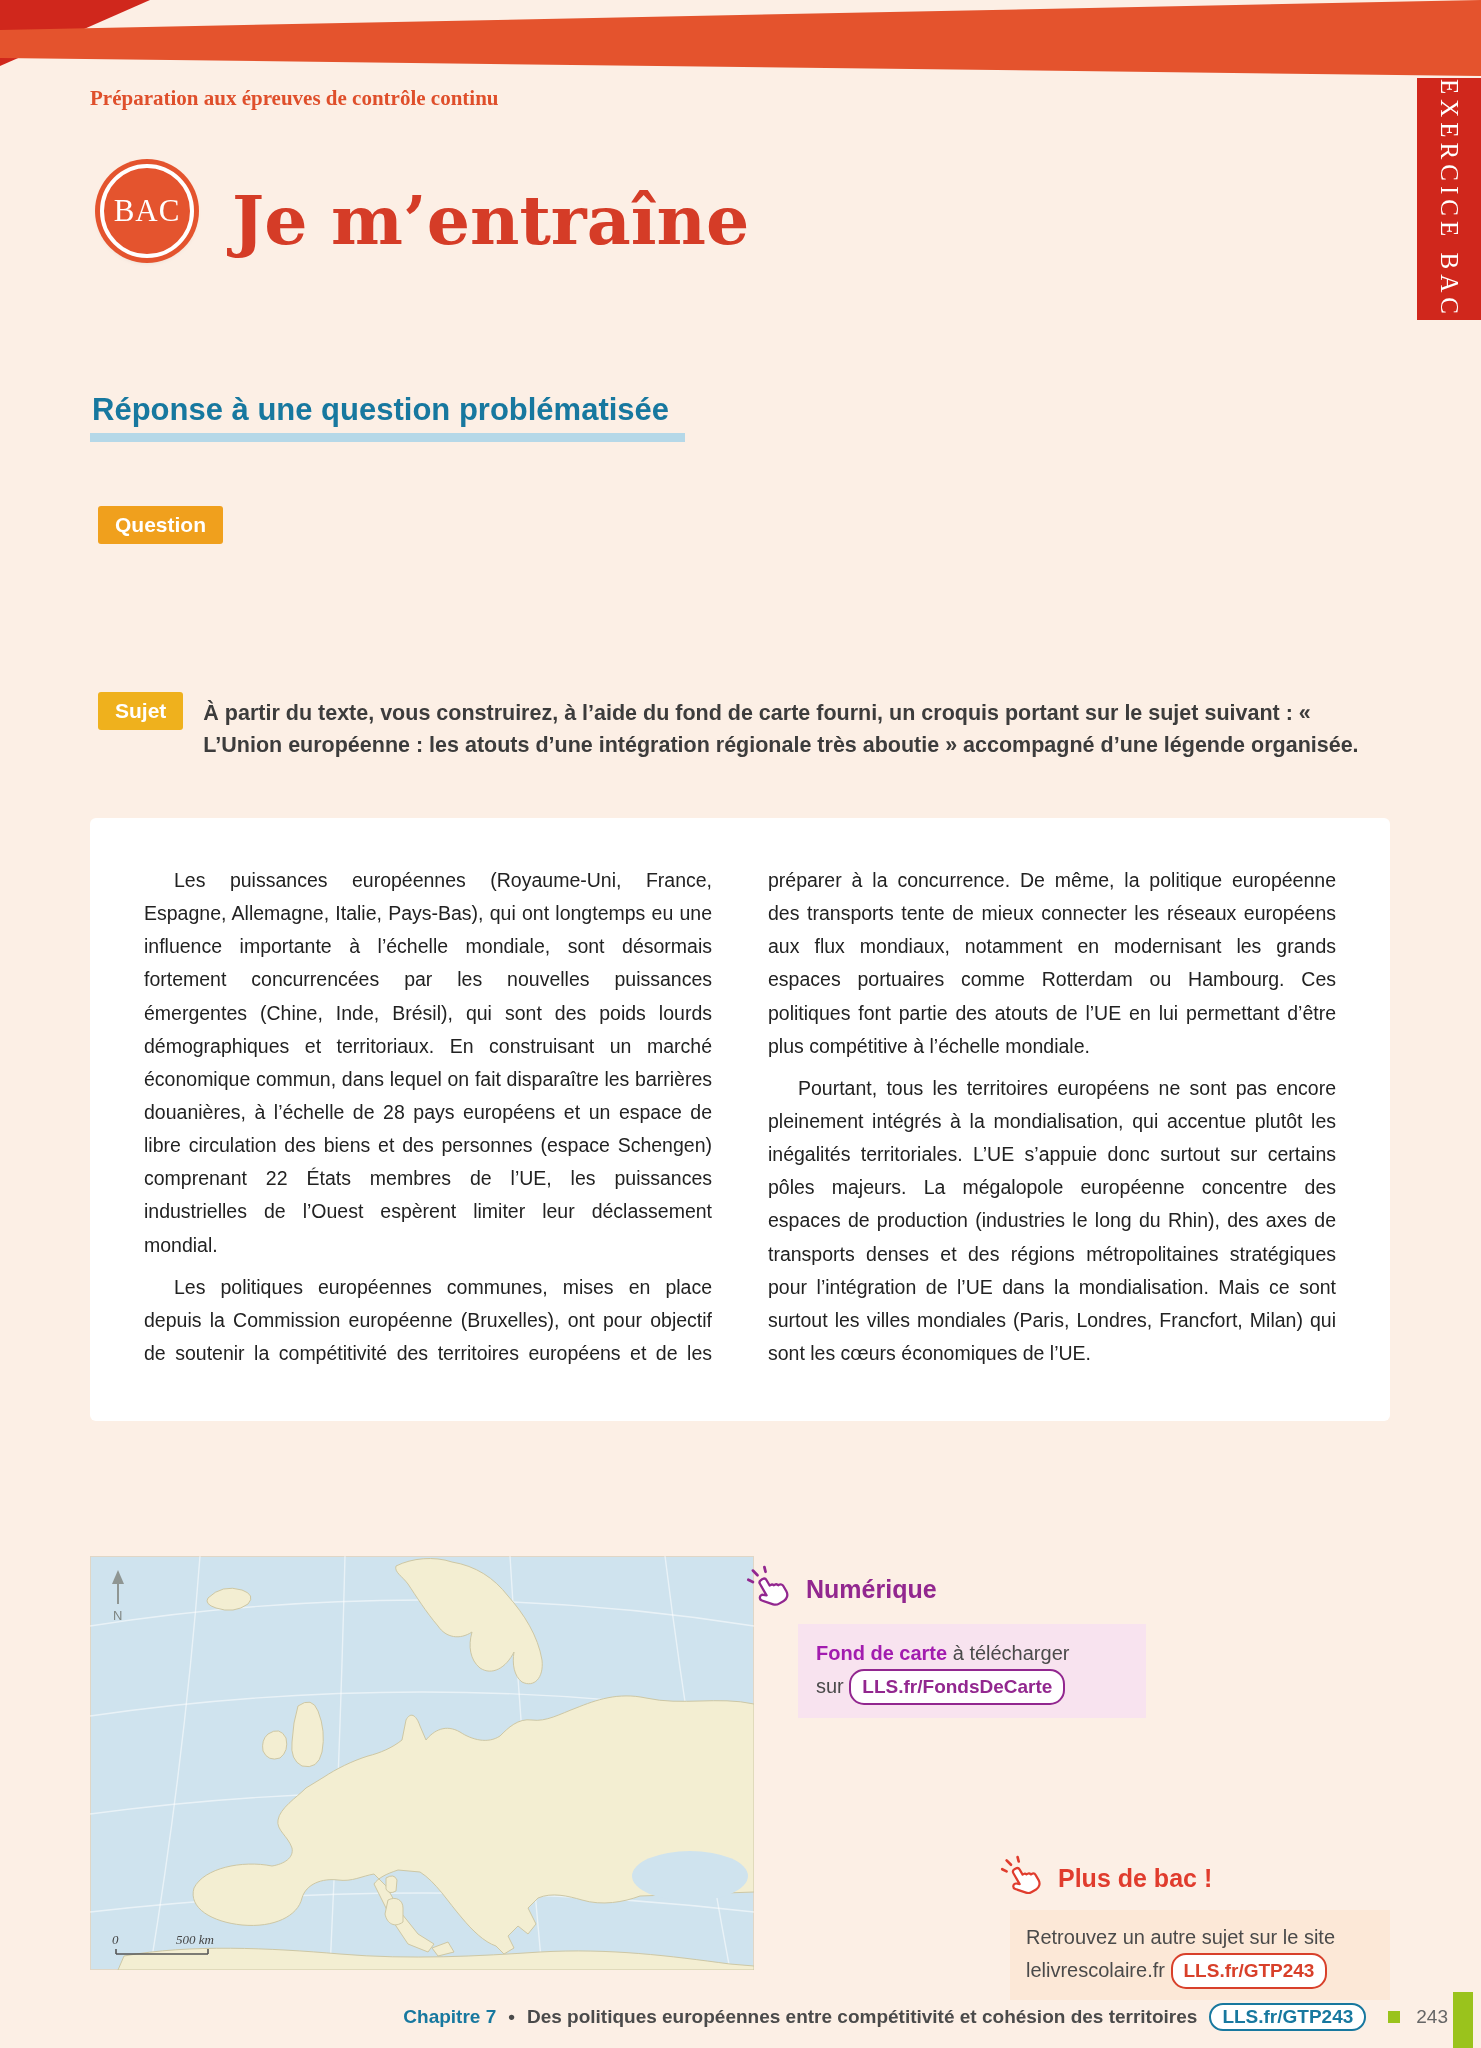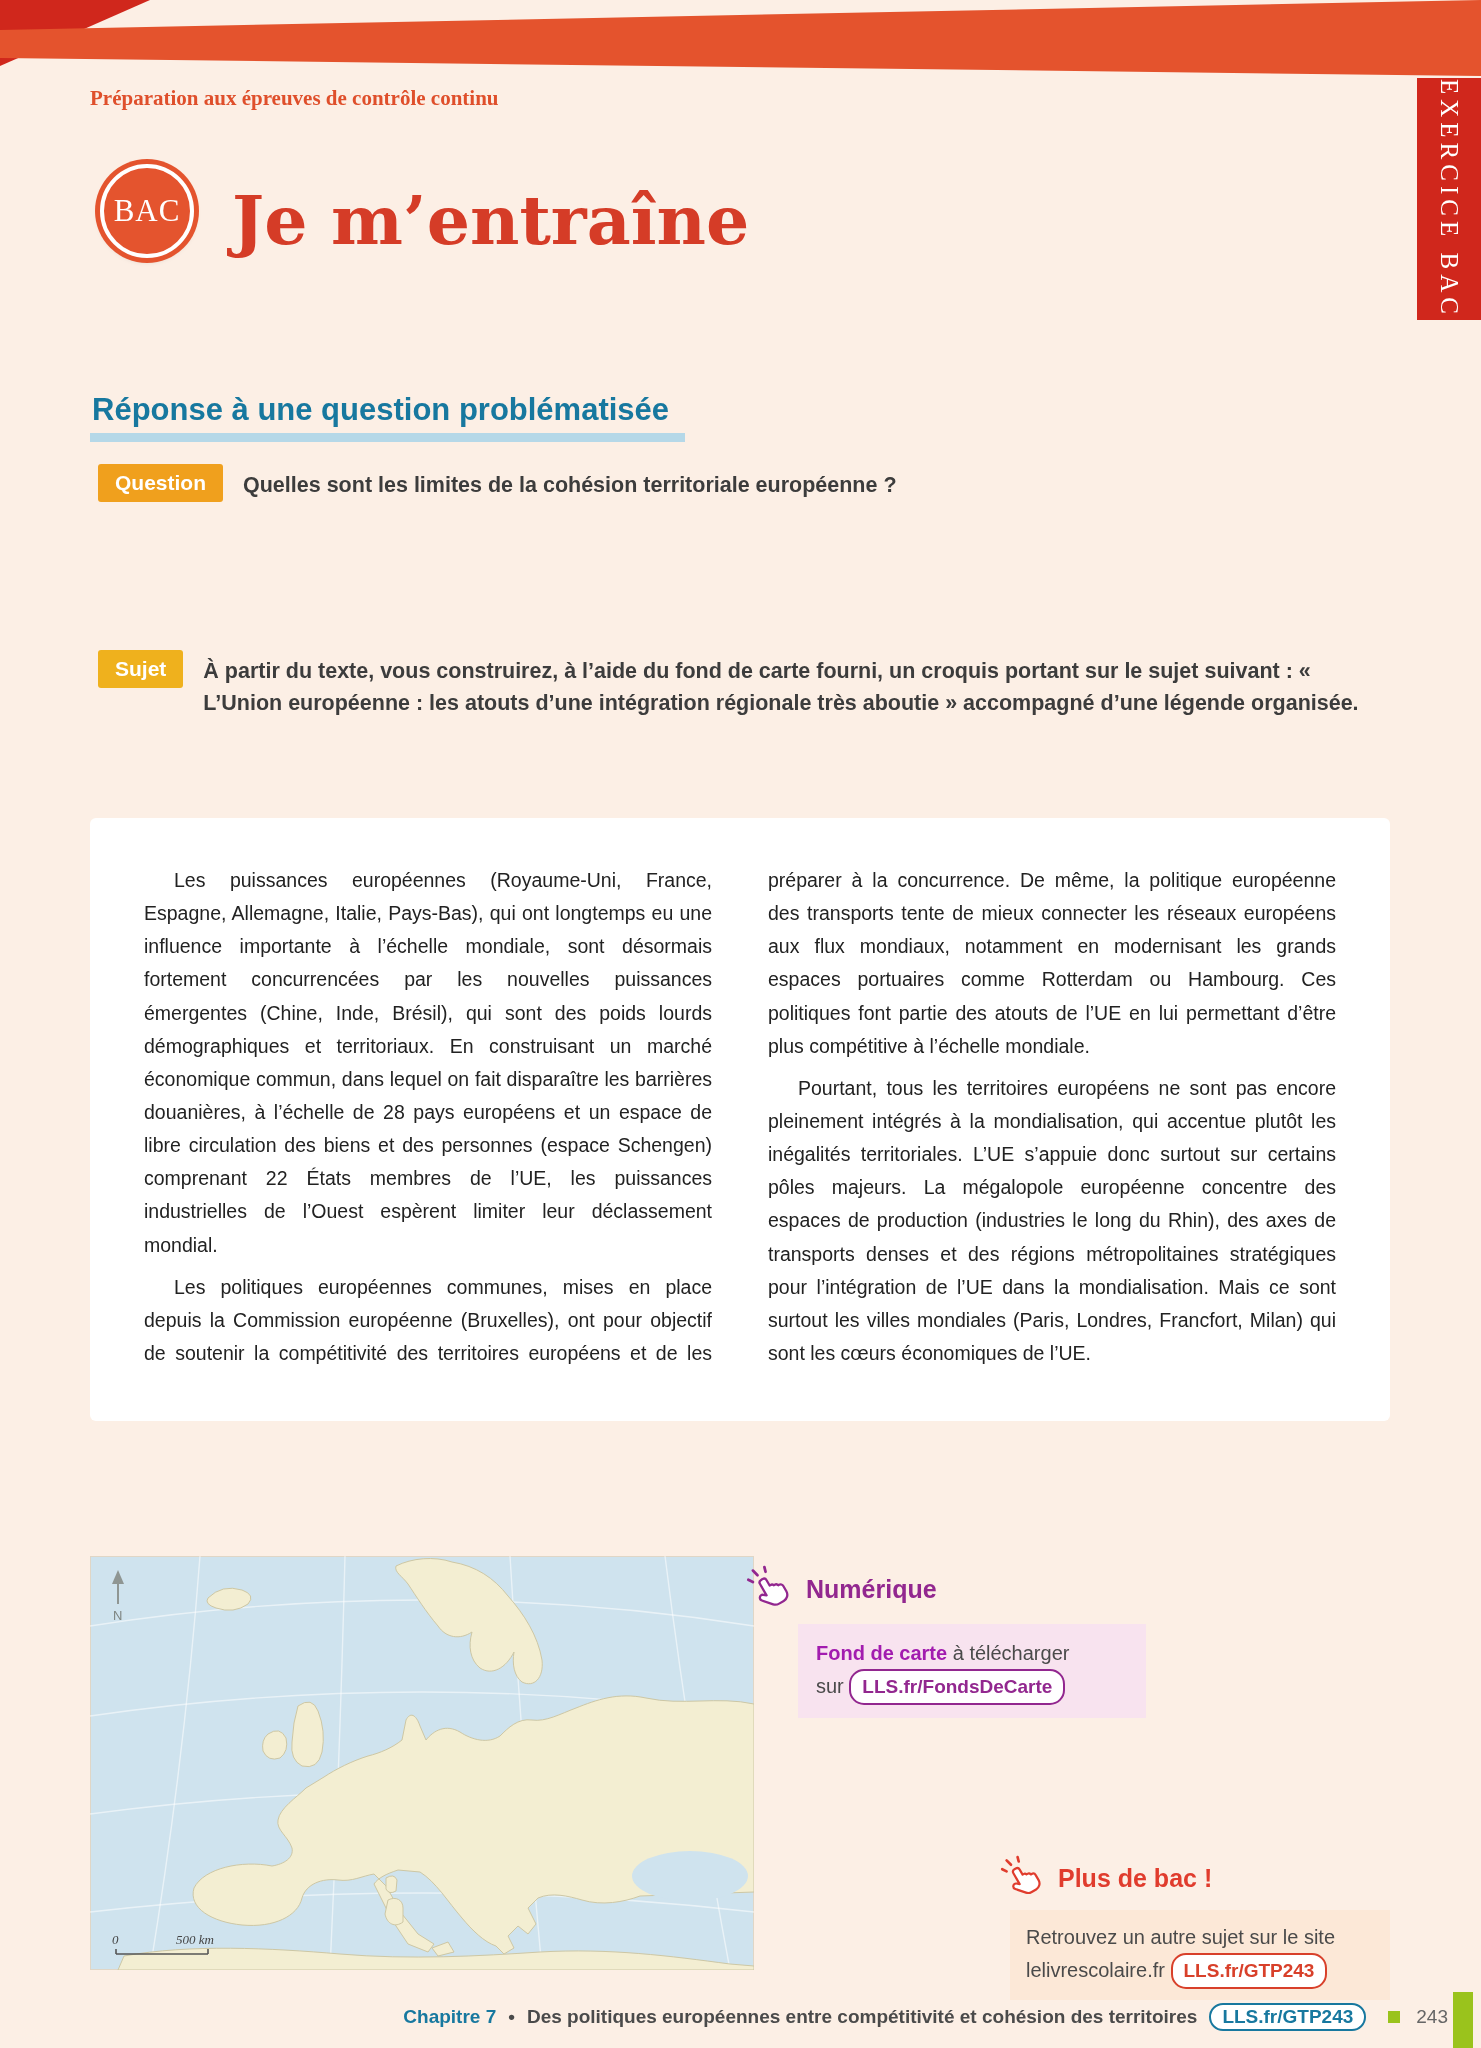--- a/index.html
+++ b/index.html
@@ -27,21 +27,21 @@
 
   .main-title{position:absolute;top:180px;left:232px;font-family:"DejaVu Serif",serif;
               font-weight:700;font-size:68px;color:#d53c27;}
 
   
   .section-heading{position:absolute;left:90px;font-size:31px;font-weight:700;color:#17789f;
                    padding:0 16px 5px 2px;border-bottom:9px solid #b5d8e8;}
   #heading-question{top:392px}
   #heading-sujet{top:578px}
 
-  .qa-row{position:absolute;left:98px;width:1295px;display:flex;align-items:flex-start;gap:20px;}
+  .qa-row{position:absolute;left:98px;width:1295px;display:flex;align-items:flex-start;gap:20px;margin-top:42px;}
   #question-row{top:464px}
   #sujet-row{top:650px}
   .tag{flex:0 0 auto;background:#f0a01d;color:#fff;font-weight:700;font-size:21px;
        padding:7px 17px;border-radius:3px;}
   .tag.sujet{background:#efb11d;}
   .qa-text{font-weight:700;font-size:21.5px;color:#3c3c3c;line-height:1.5;padding-top:5px;}
 
   
   .text-card{position:absolute;top:818px;left:90px;width:1300px;background:#fff;border-radius:6px;
              box-sizing:border-box;padding:46px 54px;column-count:2;column-gap:56px;
@@ -98,21 +98,20 @@
   <div class="kicker">Préparation aux épreuves de contrôle continu</div>
 
   <div class="bac-badge">
     <span>BAC</span>
   </div>
   <div class="main-title">Je m’entraîne</div>
 
   <div class="section-heading" id="heading-question">Réponse à une question problématisée</div>
   <div class="qa-row" id="question-row">
     <span class="tag">Question</span>
-    <span class="qa-text">Quelles sont les limites de la cohésion territoriale européenne ?</span>
   </div>
 
   <div class="qa-row" id="sujet-row">
     <span class="tag sujet">Sujet</span>
     <span class="qa-text">À partir du texte, vous construirez, à l’aide du fond de carte fourni, un croquis portant sur le sujet suivant : « L’Union européenne : les atouts d’une intégration régionale très aboutie » accompagné d’une légende organisée.</span>
   </div>
 
   <div class="text-card">
     <p>Les puissances européennes (Royaume-Uni, France, Espagne, Allemagne, Italie, Pays-Bas), qui ont longtemps eu une influence importante à l’échelle mondiale, sont désormais fortement concurrencées par les nouvelles puissances émergentes (Chine, Inde, Brésil), qui sont des poids lourds démographiques et territoriaux. En construisant un marché économique commun, dans lequel on fait disparaître les barrières douanières, à l’échelle de 28 pays européens et un espace de libre circulation des biens et des personnes (espace Schengen) comprenant 22 États membres de l’UE, les puissances industrielles de l’Ouest espèrent limiter leur déclassement mondial.</p>
     <p>Les politiques européennes communes, mises en place depuis la Commission européenne (Bruxelles), ont pour objectif de soutenir la compétitivité des territoires européens et de les préparer à la concurrence. De même, la politique européenne des transports tente de mieux connecter les réseaux européens aux flux mondiaux, notamment en modernisant les grands espaces portuaires comme Rotterdam ou Hambourg. Ces politiques font partie des atouts de l’UE en lui permettant d’être plus compétitive à l’échelle mondiale.</p>

